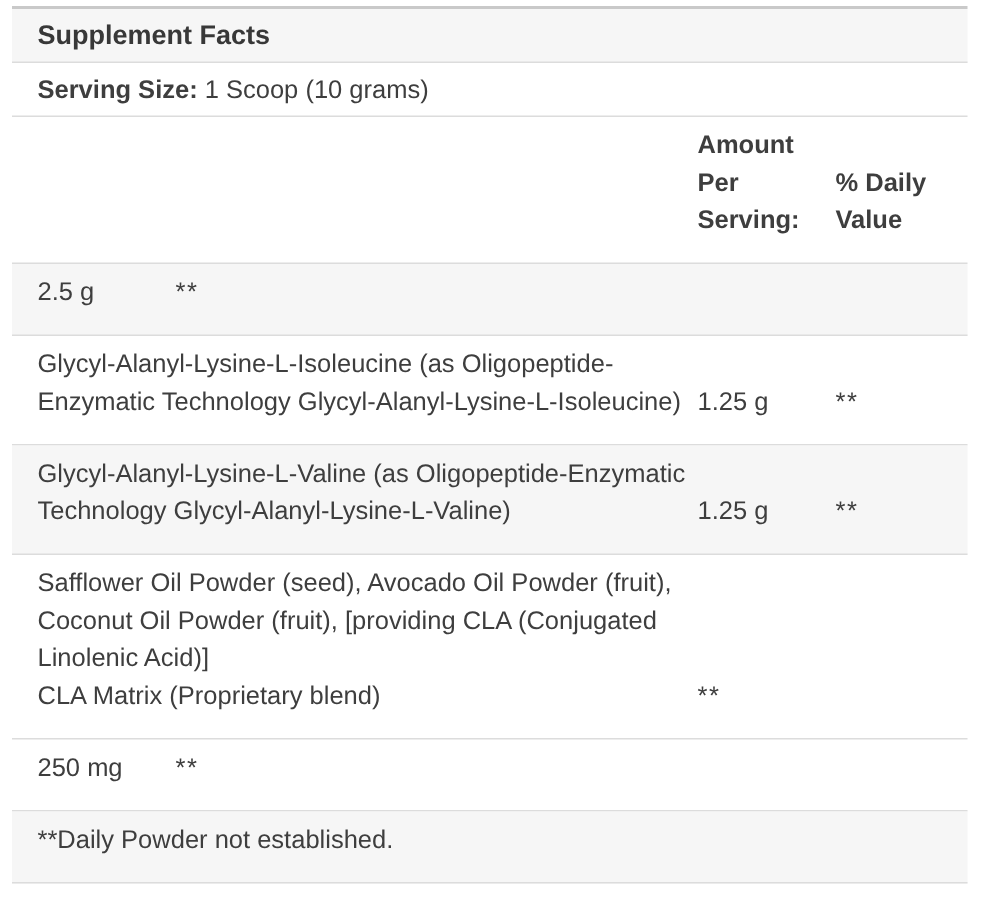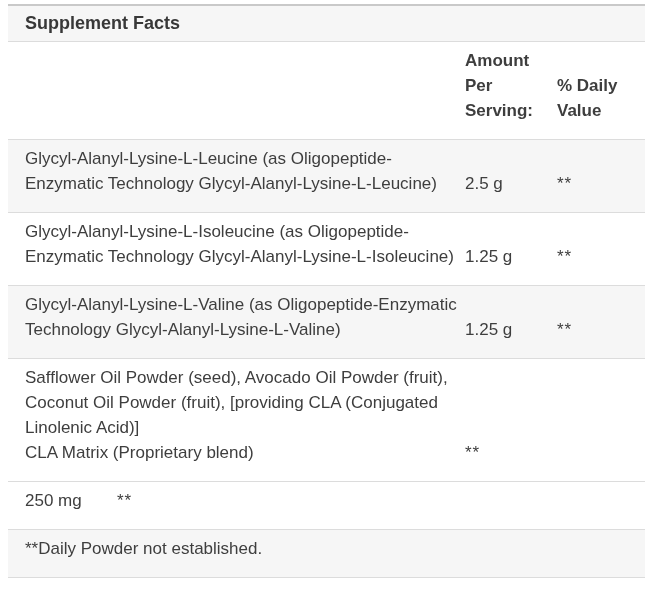--- a/index.html
+++ b/index.html
@@ -33,30 +33,32 @@
 </head>
 <body>
 
 <div class="sheet">
   <div class="facts-table">
 
     <div class="row shaded title-row">
       <div>Supplement Facts</div>
     </div>
 
+    <div class="row">
+      <div><span class="bold">Serving Size:</span><span> 1 Scoop (10 grams)</span></div>
+    </div>
 
 
     <div class="row tall">
       <div class="cell-name"></div>
       <div class="cell-amount"><span class="hdr-amount">Amount Per Serving:</span></div>
       <div class="cell-dv"><span class="hdr-dv">% Daily Value</span></div>
     </div>
 
     <div class="row tall shaded">
-      <div class="cell-name">Glycyl-Alanyl-Lysine-L-Leucine (as Oligopeptide-Enzymatic Technology Glycyl-Alanyl-Lysine-L-Leucine)</div>
       <div class="cell-amount">2.5 g</div>
       <div class="cell-dv dv-mark">**</div>
     </div>
 
     <div class="row tall">
       <div class="cell-name">Glycyl-Alanyl-Lysine-L-Isoleucine (as Oligopeptide-Enzymatic Technology Glycyl-Alanyl-Lysine-L-Isoleucine)</div>
       <div class="cell-amount">1.25 g</div>
       <div class="cell-dv dv-mark">**</div>
     </div>
 

